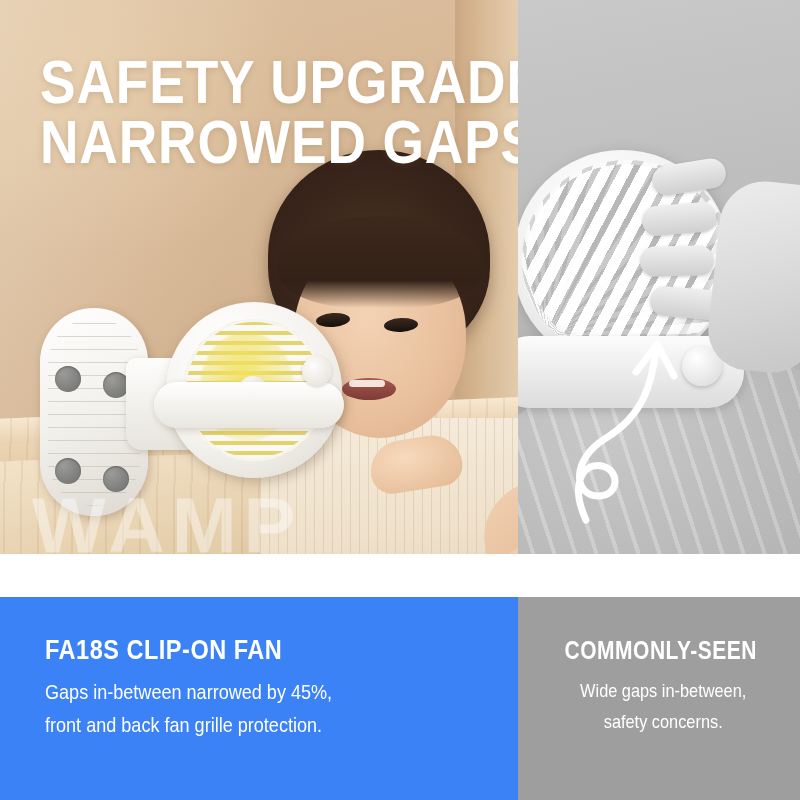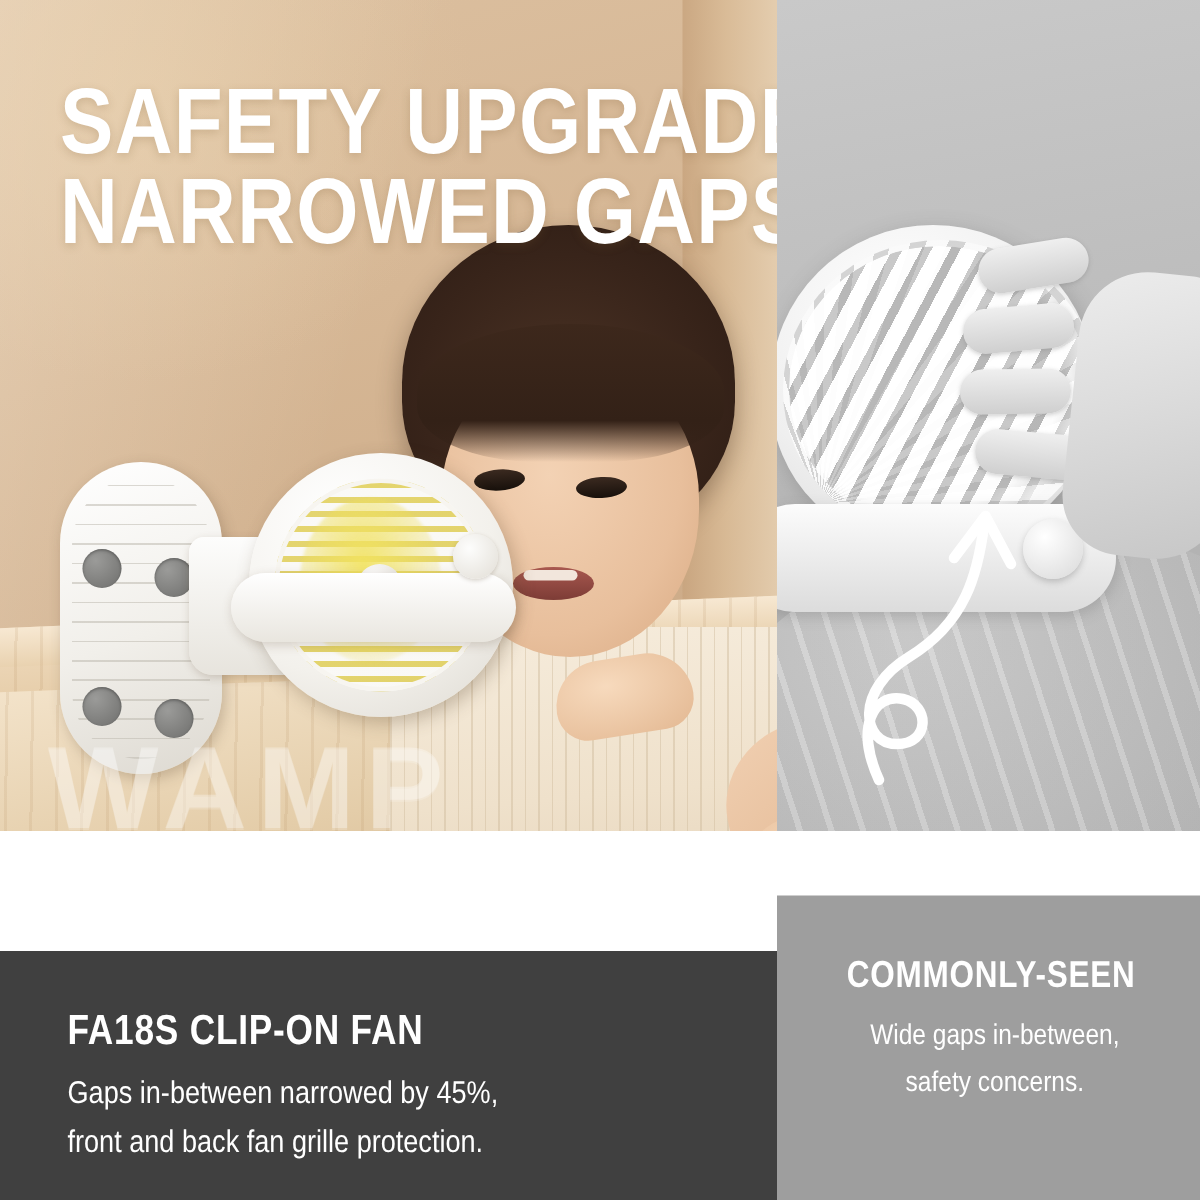--- a/index.html
+++ b/index.html
@@ -278,21 +278,21 @@
   .f3{ left:-28px; top:100px; transform:rotate(-1deg); }
   .f4{ left:-18px; top:142px; transform:rotate(5deg); }
 
   .arrow-annot{ position:absolute; left:540px; top:320px; width:190px; height:230px; }
 
   
   .caption{
     position:absolute; left:0; right:0; top:597px; bottom:0;
     padding:38px 0 0 0;
   }
-  .caption-left  { background:#404040;margin-top:37px; }
+  .caption-left  { background:#3b82f6; }
   .caption-right { background:#9e9e9e; }
 
   .cap-title{
     font-family:"Liberation Sans", sans-serif;
     font-weight:bold;
     font-size:28px;
     letter-spacing:.6px;
     color:#ffffff;
     transform:scaleX(.84);
     transform-origin:left center;

